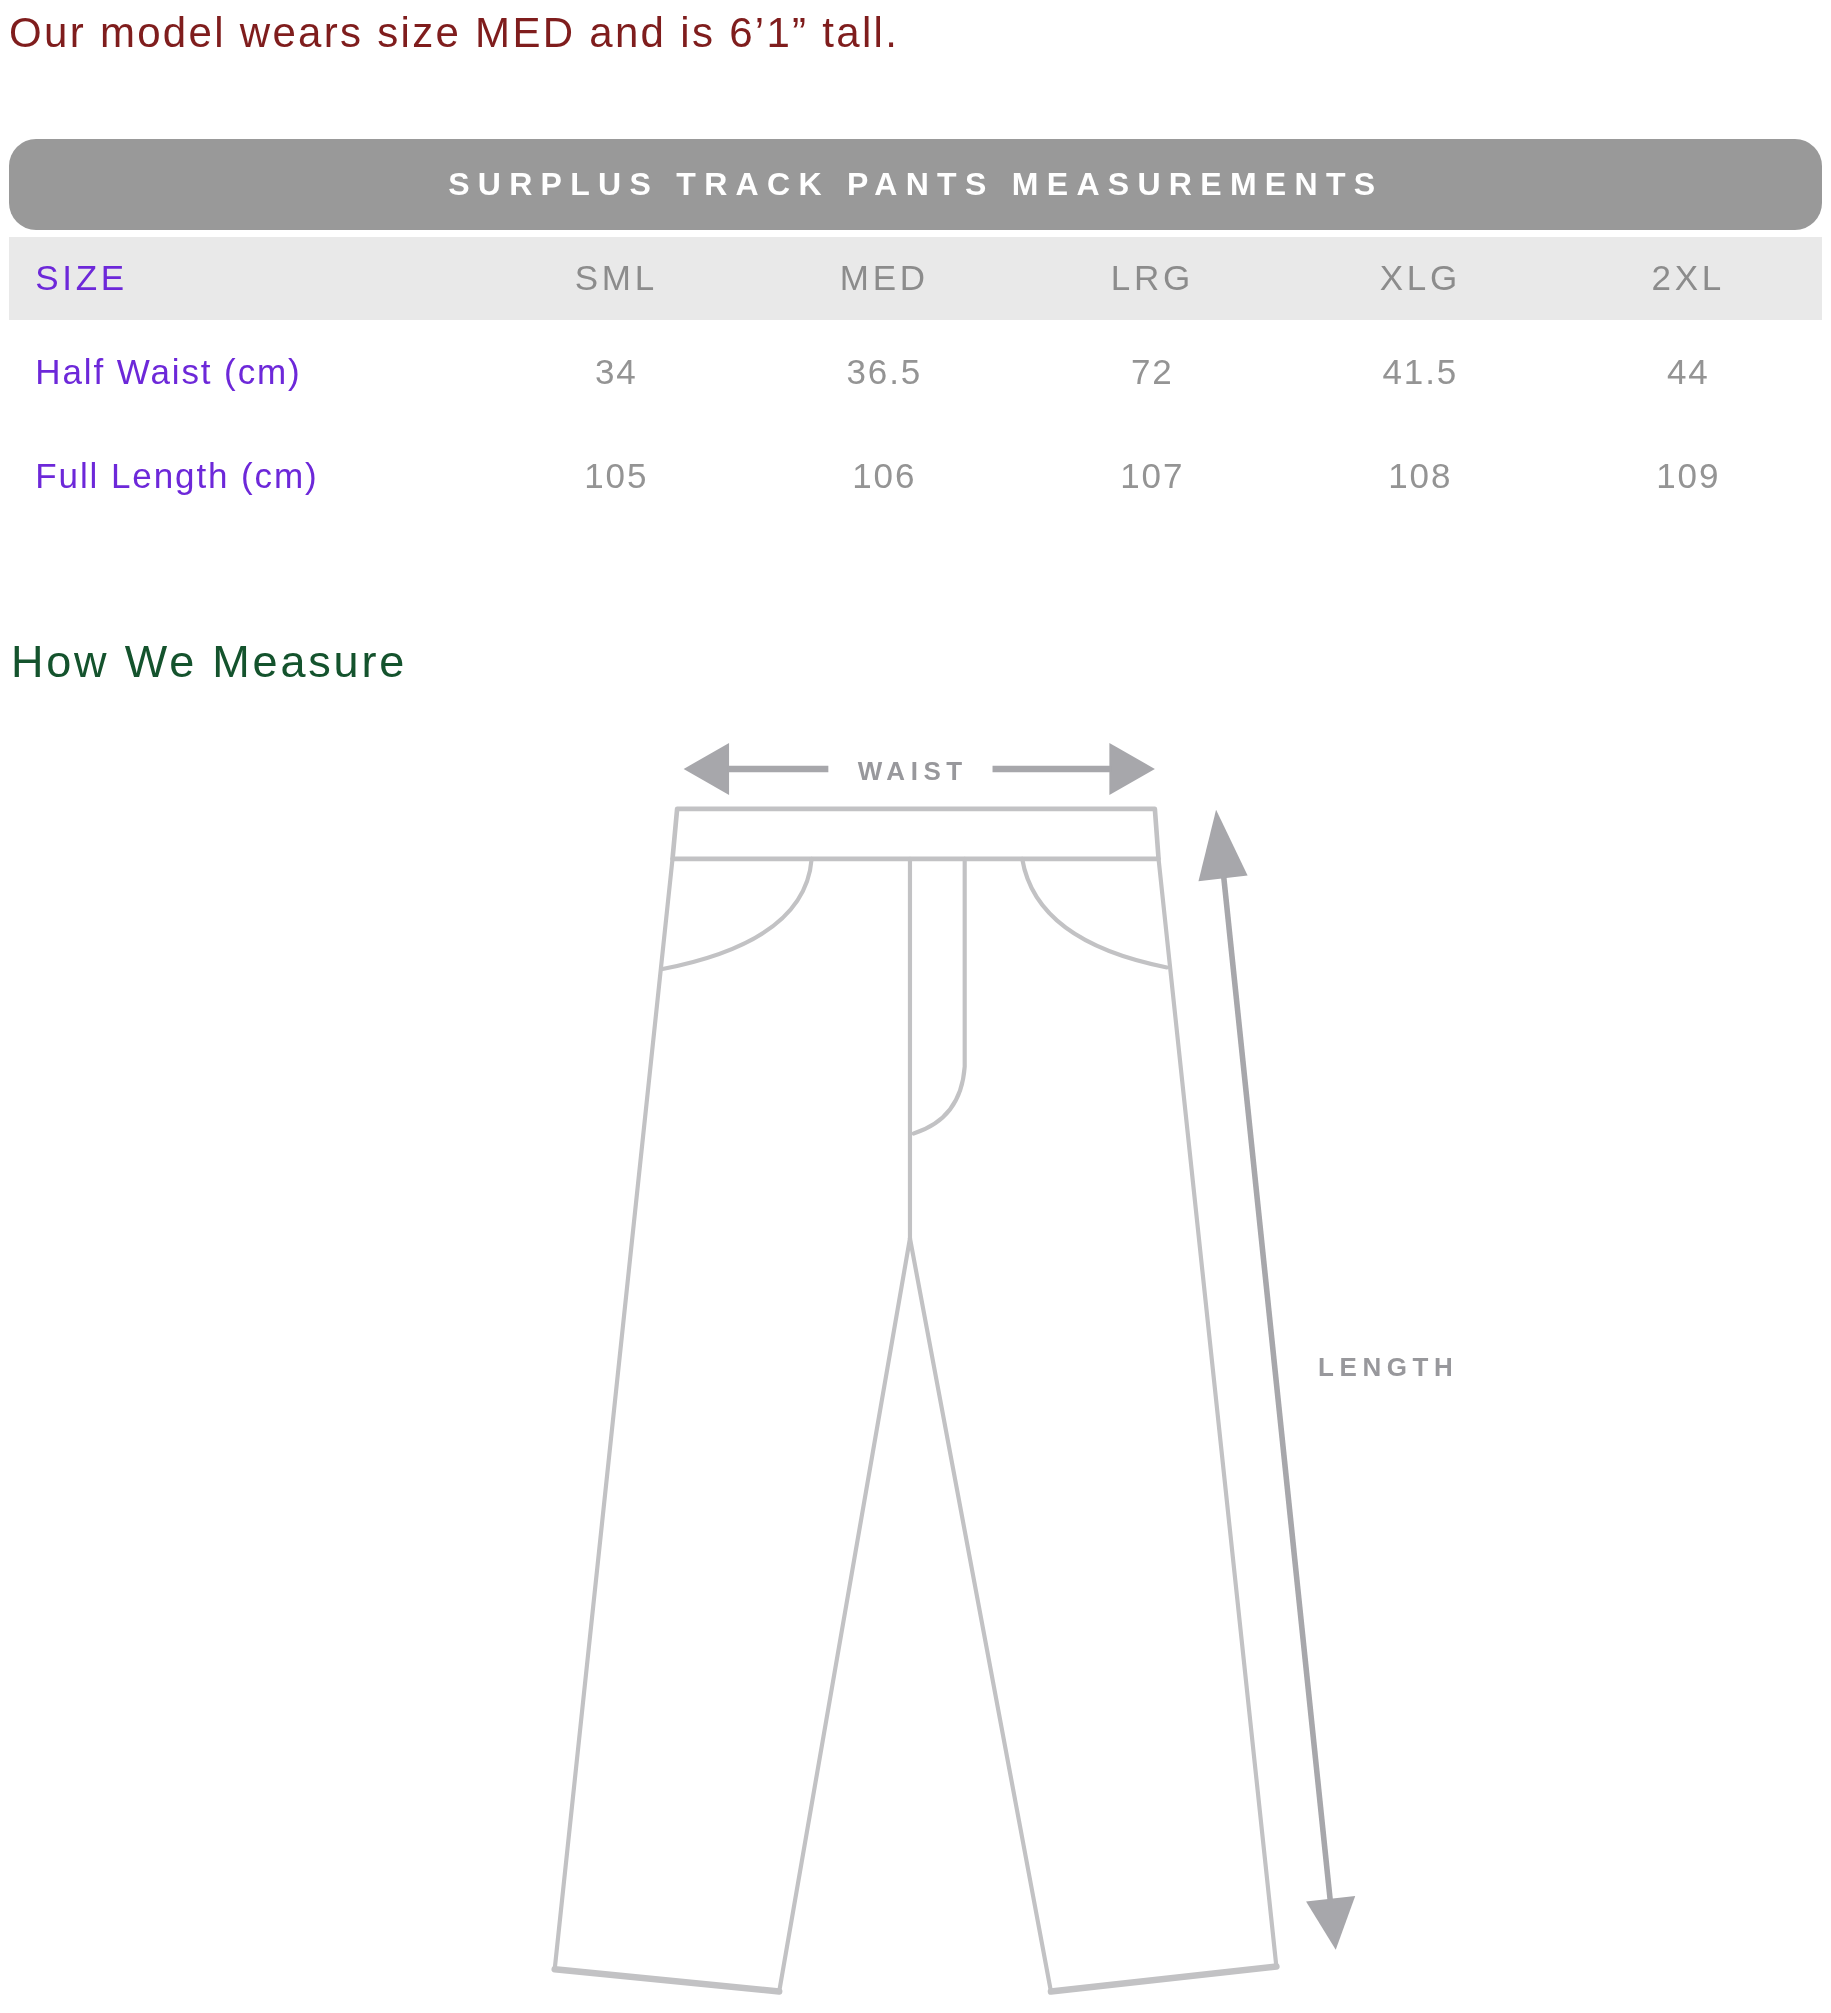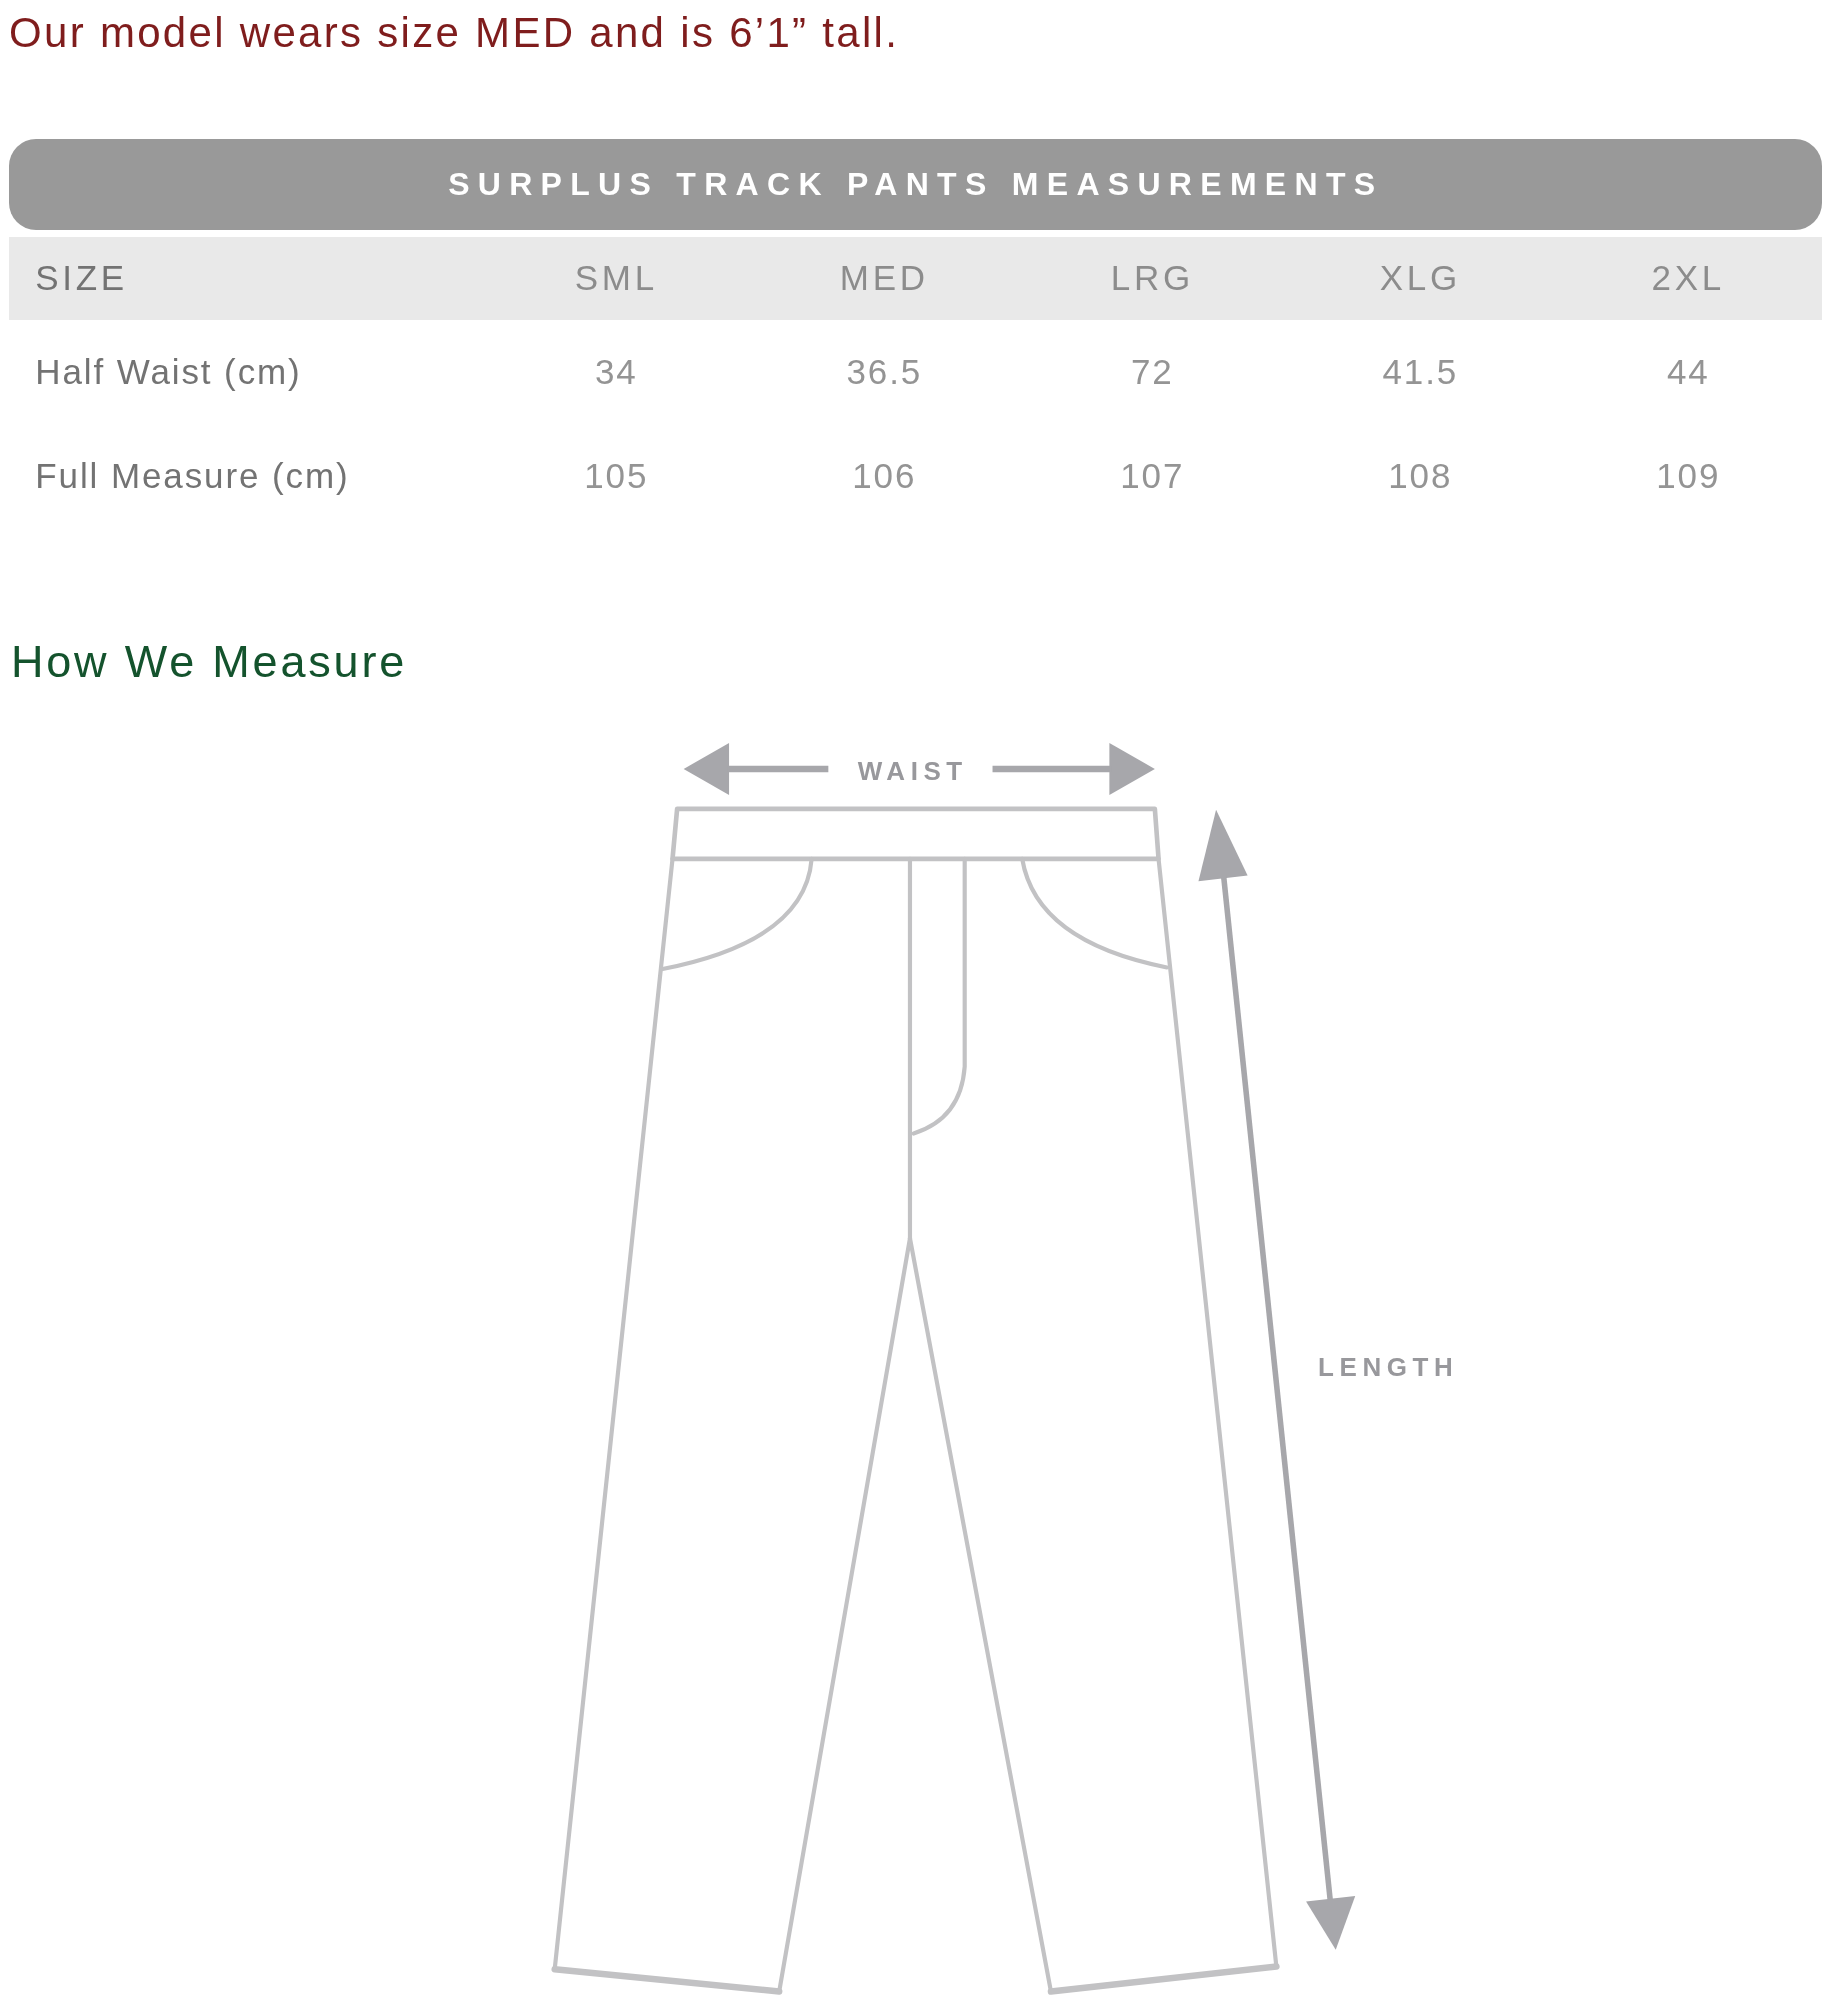--- a/index.html
+++ b/index.html
@@ -53,21 +53,21 @@
     letter-spacing: 3.7px;
   }
   .table-body { }
   .table-row {
     height: 104px;
     font-size: 35px;
     color: #949494;
     letter-spacing: 1.9px;
     background: #ffffff;
   }
-  .cell-label { padding-left: 26px; text-align: left; color: #737373; }
+  .cell-label { padding-left: 26px; text-align: left; color: #6d28d9; }
   .cell-val { text-align: center; }
   .section-heading {
     position: absolute;
     left: 11px;
     top: 636px;
     font-size: 45px;
     letter-spacing: 2.8px;
     color: #14532d;
     white-space: nowrap;
   }
@@ -108,21 +108,21 @@
     <div class="table-body">
       <div class="grid-row table-row">
         <div class="cell-label">Half Waist (cm)</div>
         <div class="cell-val">34</div>
         <div class="cell-val">36.5</div>
         <div class="cell-val">72</div>
         <div class="cell-val">41.5</div>
         <div class="cell-val">44</div>
       </div>
       <div class="grid-row table-row">
-        <div class="cell-label">Full Measure (cm)</div>
+        <div class="cell-label">Full Length (cm)</div>
         <div class="cell-val">105</div>
         <div class="cell-val">106</div>
         <div class="cell-val">107</div>
         <div class="cell-val">108</div>
         <div class="cell-val">109</div>
       </div>
     </div>
   </div>
 
   <div class="section-heading">How We Measure</div>

